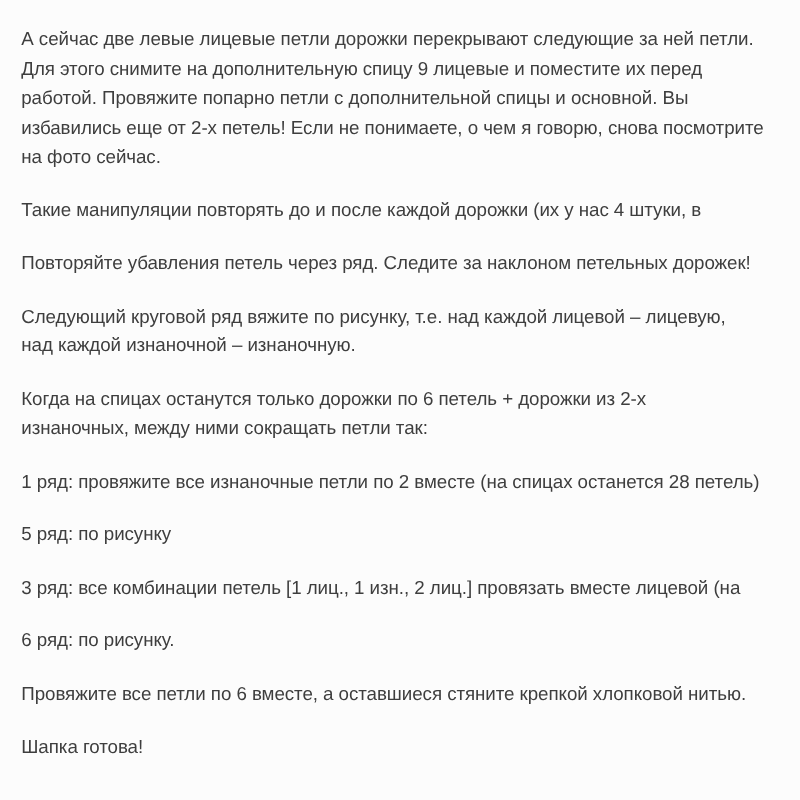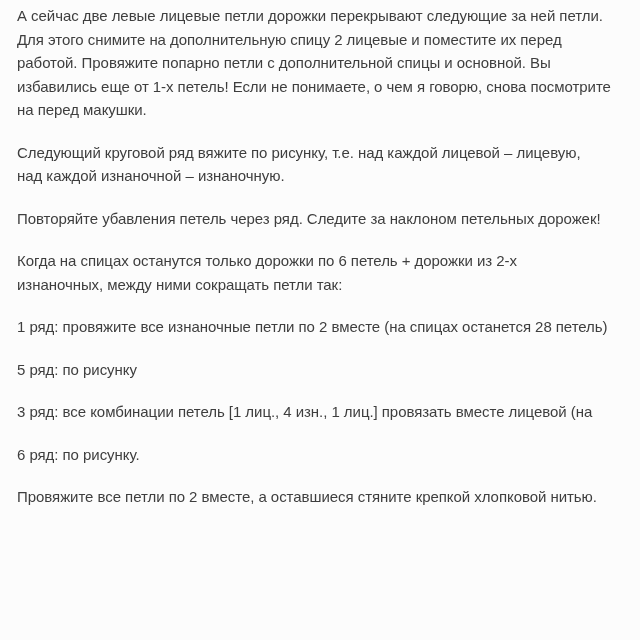--- a/index.html
+++ b/index.html
@@ -9,21 +9,21 @@
   body {
     width: 640px;
     height: 640px;
     background: #fcfcfc;
     overflow: hidden;
   }
   .doc {
     box-sizing: border-box;
     width: 640px;
     height: 540px;
-    padding: 4px 8px 0 17px;
+    padding: 20px 8px 0 17px;
     font-family: "Liberation Sans", sans-serif;
     font-size: 15px;
     line-height: 23.5px;
     color: #3e3e3e;
     -webkit-font-smoothing: antialiased;
   }
   .doc p {
     margin: 0 0 19px 0;
     padding: 0;
   }
@@ -33,57 +33,61 @@
     letter-spacing: -0.05px;
   }
 </style>
 </head>
 <body>
 
 <main class="doc">
 
   <p>
     <span class="line">А сейчас две левые лицевые петли дорожки перекрывают следующие за ней петли.</span>
-    <span class="line">Для этого снимите на дополнительную спицу 2 лицевые и поместите их перед</span>
+    <span class="line">Для этого снимите на дополнительную спицу 9 лицевые и поместите их перед</span>
     <span class="line">работой. Провяжите попарно петли с дополнительной спицы и основной. Вы</span>
-    <span class="line">избавились еще от 1-х петель! Если не понимаете, о чем я говорю, снова посмотрите</span>
-    <span class="line">на перед макушки.</span>
+    <span class="line">избавились еще от 2-х петель! Если не понимаете, о чем я говорю, снова посмотрите</span>
+    <span class="line">на фото сейчас.</span>
   </p>
 
   <p>
+    <span class="line">Такие манипуляции повторять до и после каждой дорожки (их у нас 4 штуки, в</span>
+  </p>
+
+  <p>
+    <span class="line">Повторяйте убавления петель через ряд. Следите за наклоном петельных дорожек!</span>
   </p>
 
   <p>
     <span class="line">Следующий круговой ряд вяжите по рисунку, т.е. над каждой лицевой – лицевую,</span>
     <span class="line">над каждой изнаночной – изнаночную.</span>
-  </p>
-
-  <p>
-    <span class="line">Повторяйте убавления петель через ряд. Следите за наклоном петельных дорожек!</span>
   </p>
 
   <p>
     <span class="line">Когда на спицах останутся только дорожки по 6 петель + дорожки из 2-х</span>
     <span class="line">изнаночных, между ними сокращать петли так:</span>
   </p>
 
   <p>
     <span class="line">1 ряд: провяжите все изнаночные петли по 2 вместе (на спицах останется 28 петель)</span>
   </p>
 
   <p>
     <span class="line">5 ряд: по рисунку</span>
   </p>
 
   <p>
-    <span class="line">3 ряд: все комбинации петель [1 лиц., 4 изн., 1 лиц.] провязать вместе лицевой (на</span>
+    <span class="line">3 ряд: все комбинации петель [1 лиц., 1 изн., 2 лиц.] провязать вместе лицевой (на</span>
   </p>
 
   <p>
     <span class="line">6 ряд: по рисунку.</span>
   </p>
 
   <p>
-    <span class="line">Провяжите все петли по 2 вместе, а оставшиеся стяните крепкой хлопковой нитью.</span>
+    <span class="line">Провяжите все петли по 6 вместе, а оставшиеся стяните крепкой хлопковой нитью.</span>
   </p>
 
+  <p>
+    <span class="line">Шапка готова!</span>
+  </p>
 
 </main>
 
 </body></html>

